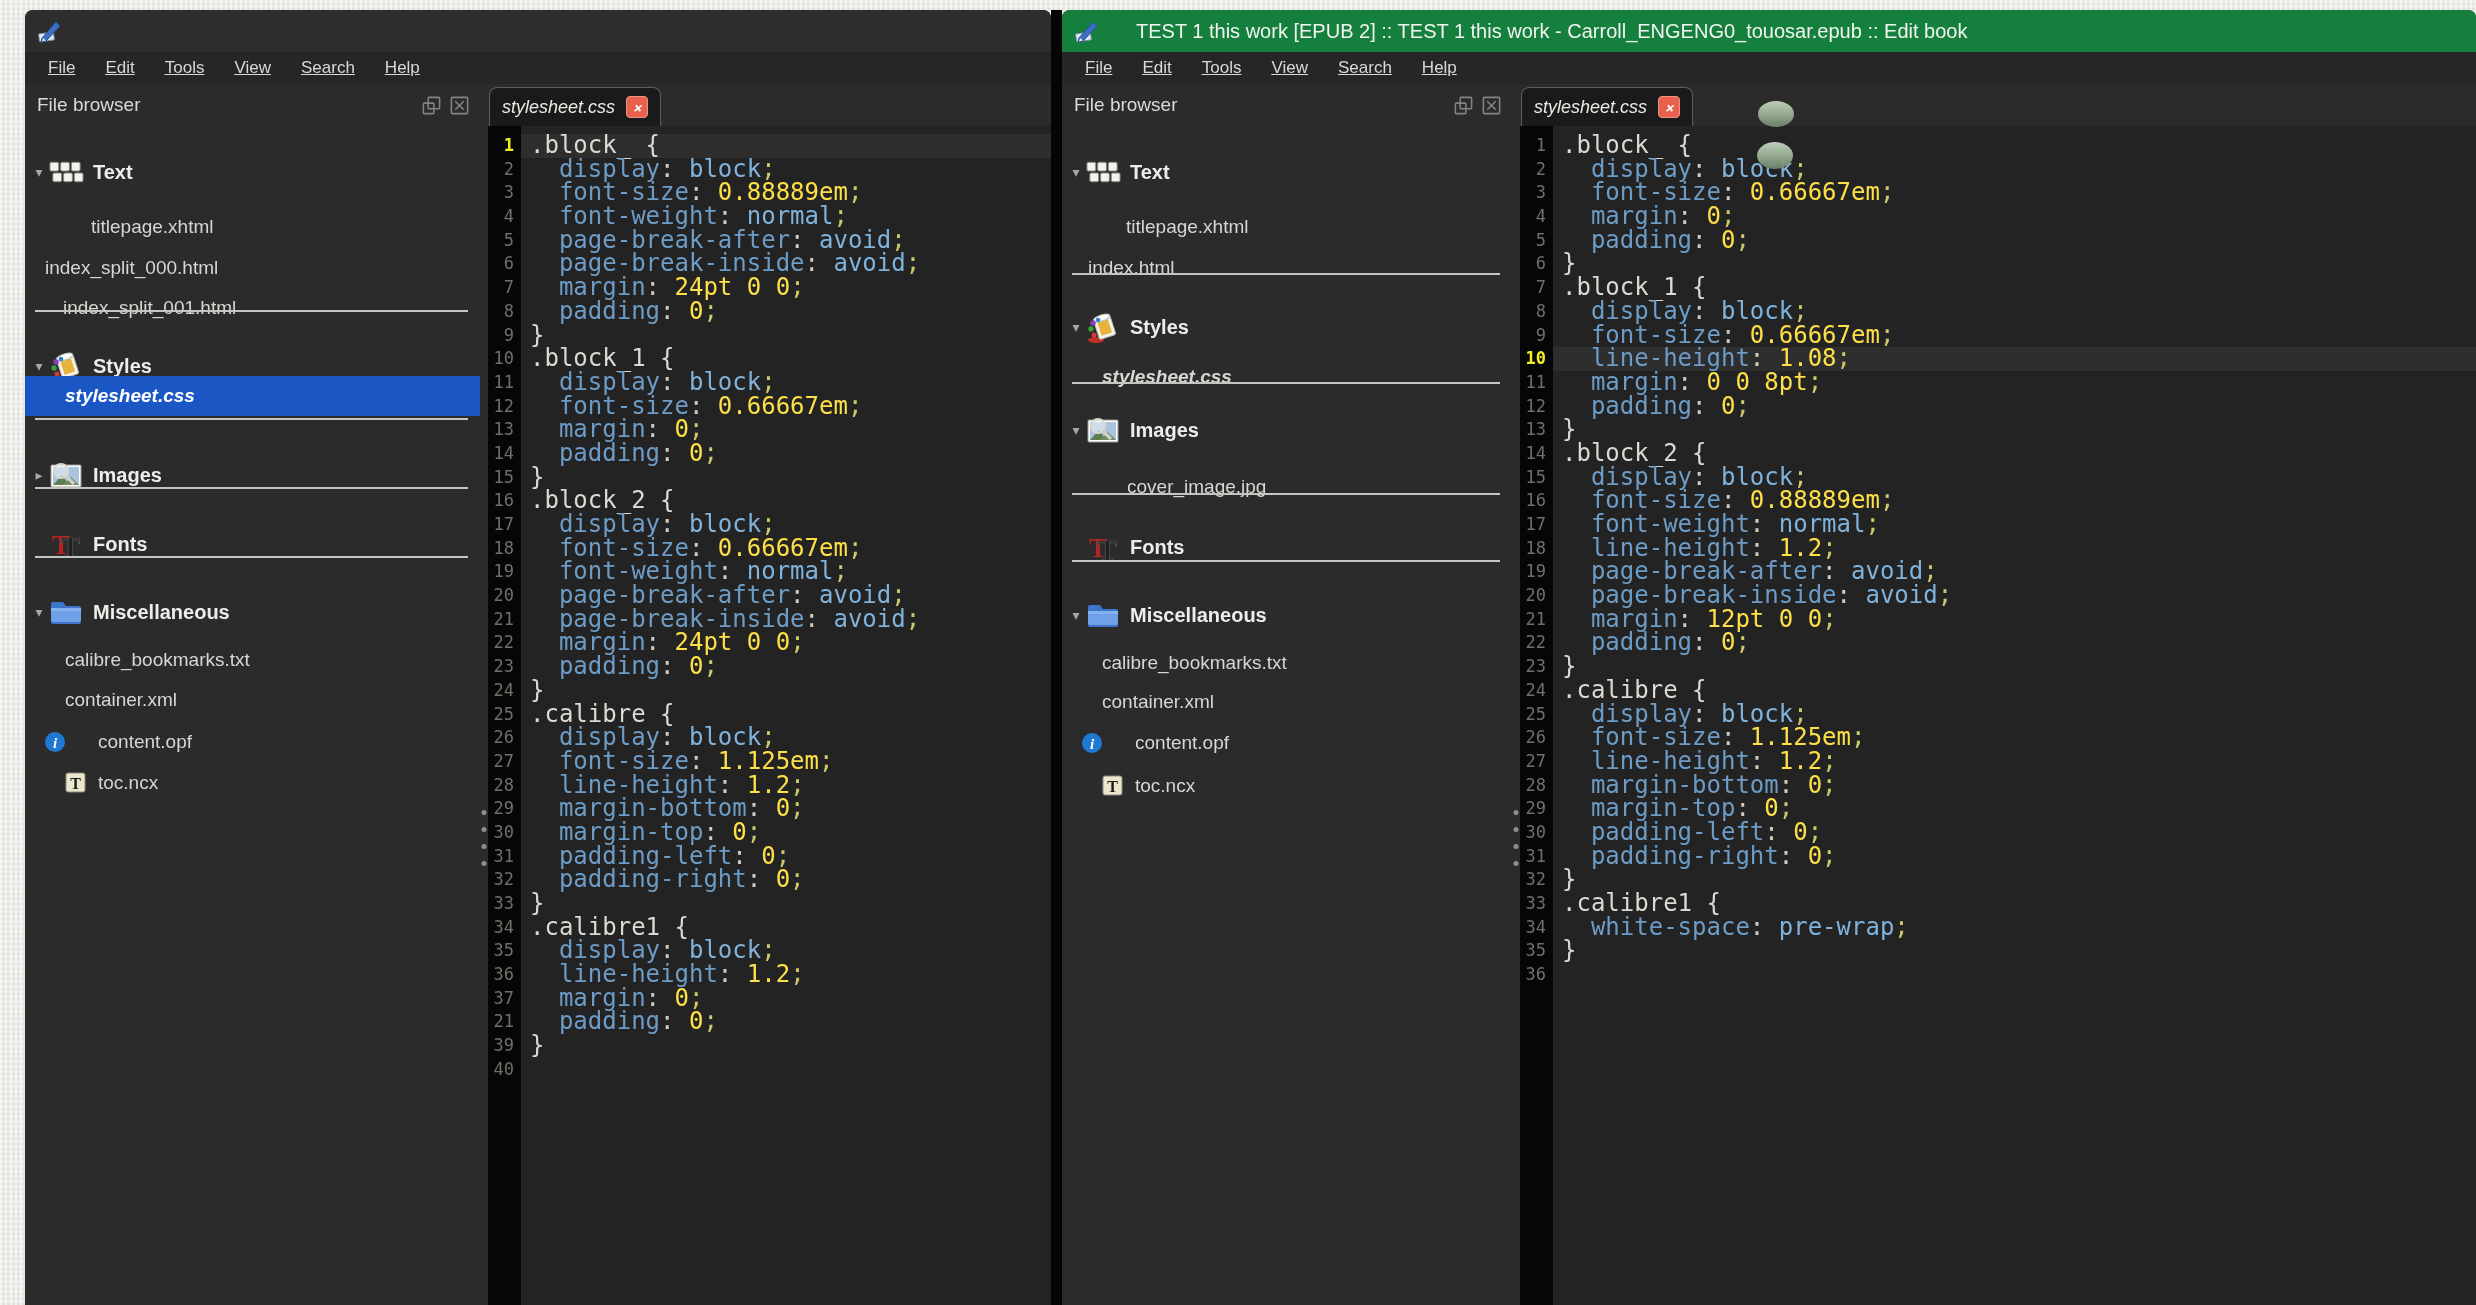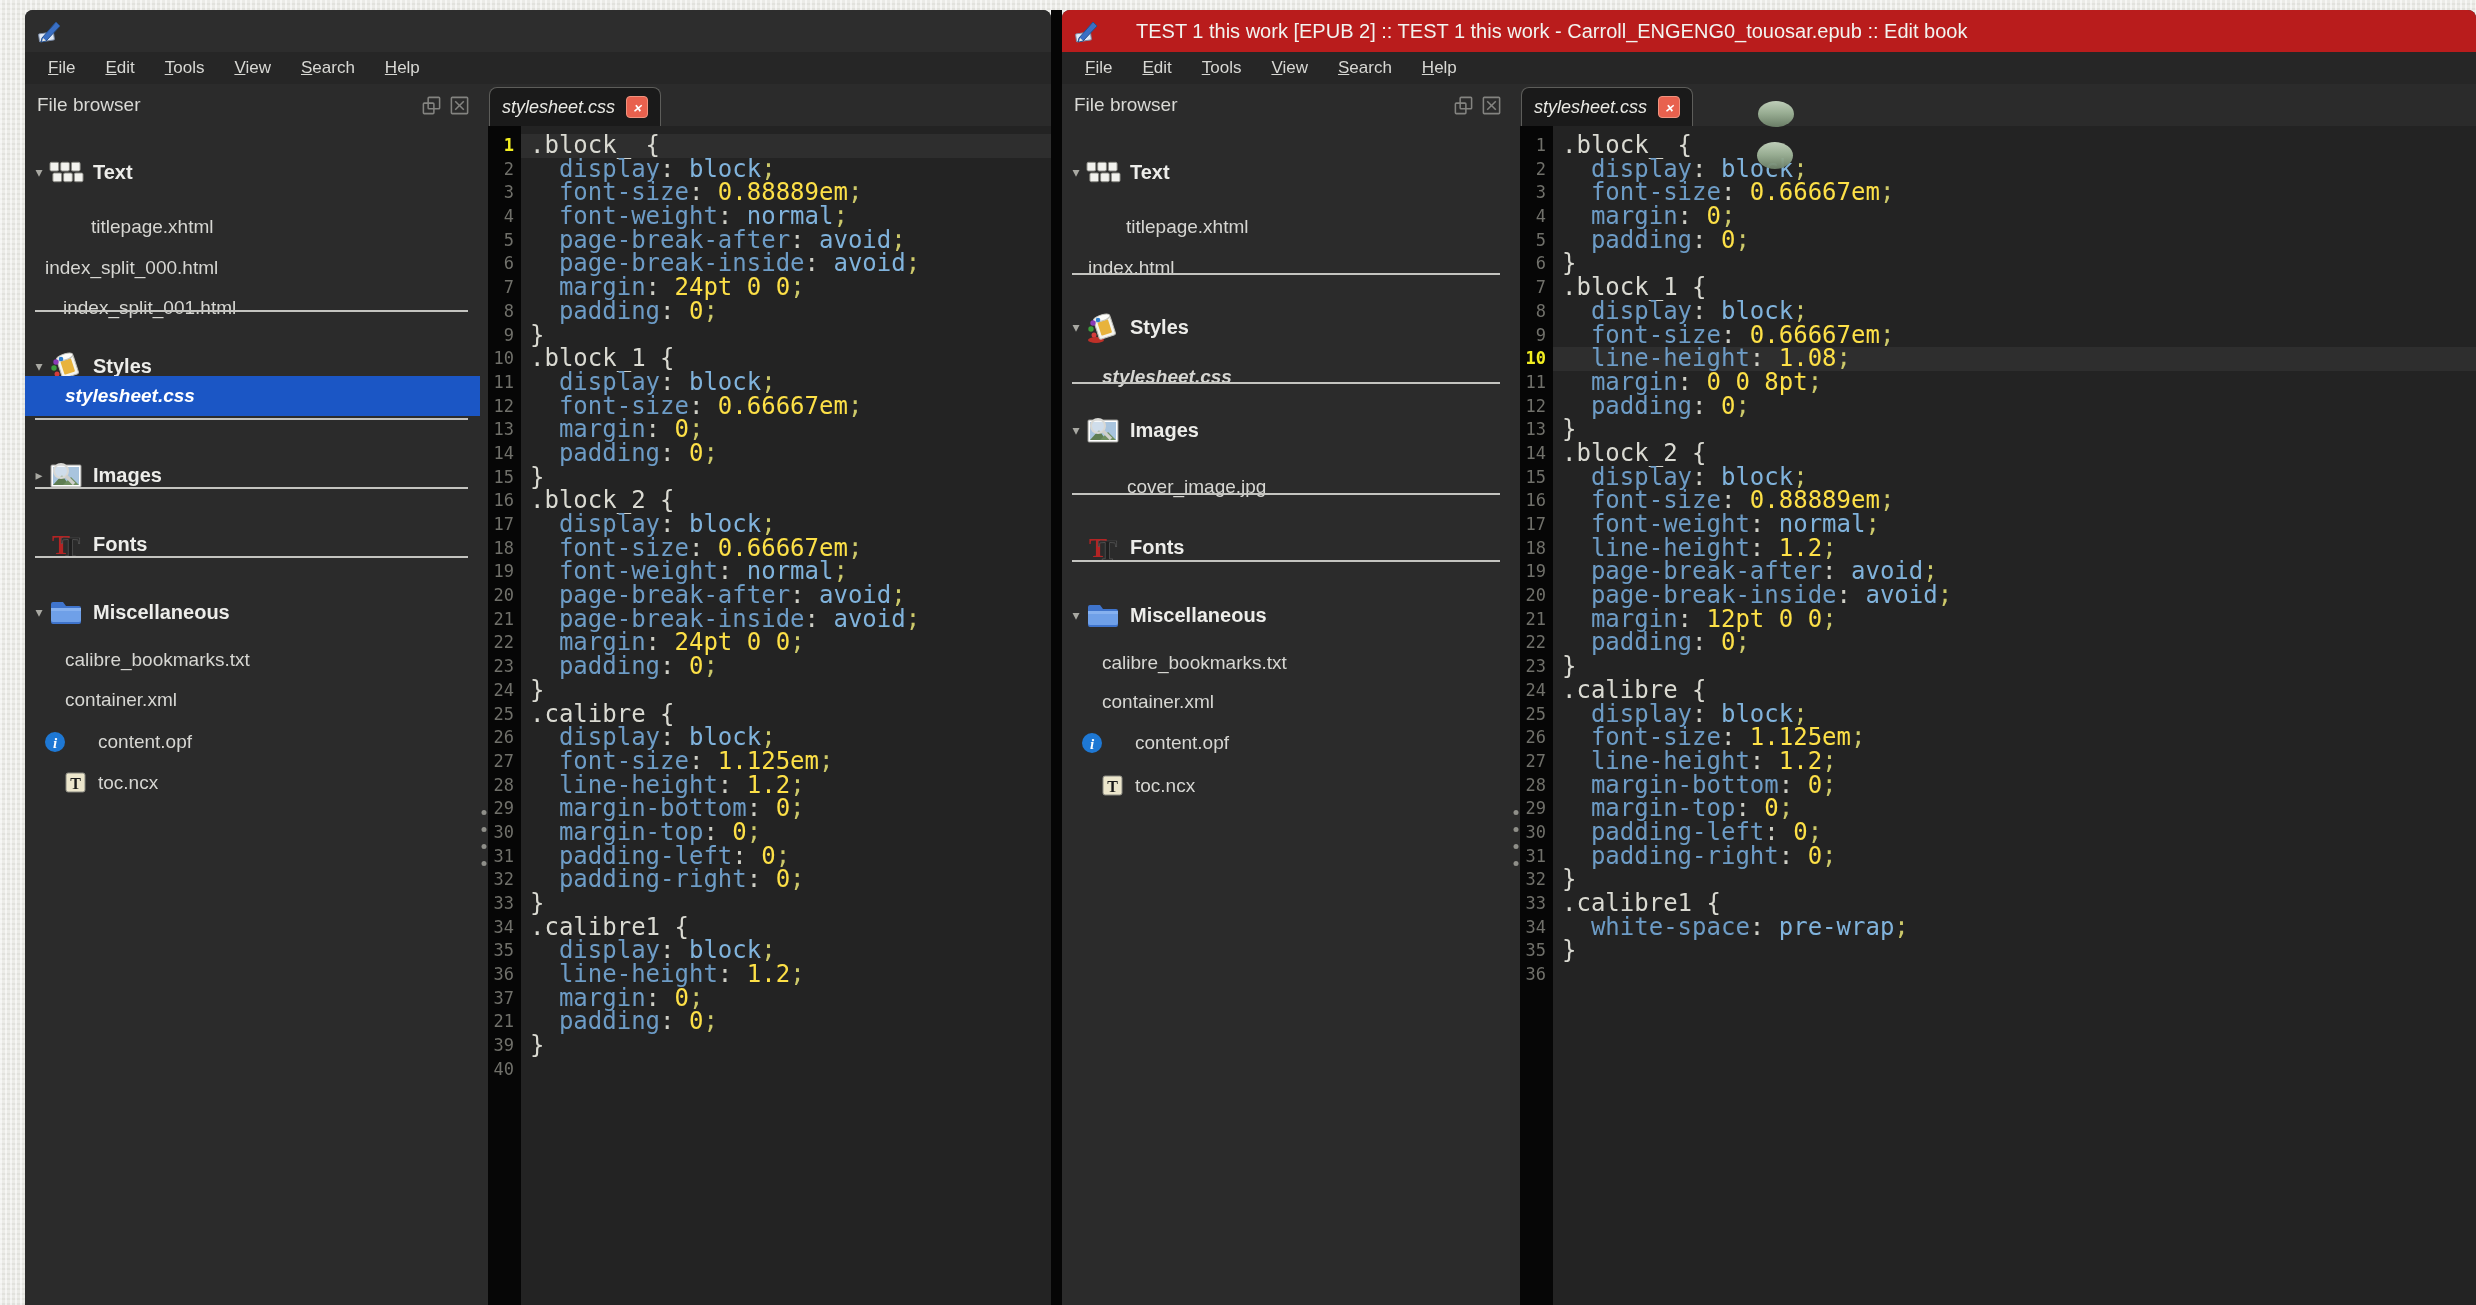--- a/index.html
+++ b/index.html
@@ -16,24 +16,24 @@
       repeating-linear-gradient(0deg, rgba(214,214,208,.45) 0 2px, rgba(0,0,0,0) 2px 5px),
       #ebebe7;
   }
   .window { position:absolute; top:10px; bottom:0; background:#262626; border-radius:8px 8px 0 0; overflow:hidden; }
   .window.w-left  { left:25px;   width:1026px; }
   .window.w-right { left:1062px; width:1414px; }
   .window-gap { position:absolute; left:1051px; width:11px; top:10px; bottom:0; background:#050505; }
 
   .titlebar { height:42px; display:flex; align-items:center; gap:10px; padding-left:12px; font-size:20px; }
   .w-left  .titlebar { background:#2d2d2d; color:#c9c9c6; }
-  .w-right .titlebar { background:#b91c1c; color:#f2f4f0;gap:36px; }
+  .w-right .titlebar { background:#15803d; color:#f2f4f0;gap:36px; }
   .app-icon { width:26px; height:26px; flex:none; }
 
-  .menubar { height:32px; background:#262626; display:flex; align-items:center; padding-left:8px; color:#d8d8d4; font-size:17px; }
+  .menubar { height:32px; background:#262626; display:flex; align-items:center; padding-left:8px; color:#d8d8d4; font-size:17px;text-decoration:underline; }
   .menu-item { padding:0 15px; cursor:default; }
   .menu-item u { text-decoration:underline; }
 
   .winbody { position:absolute; top:74px; left:0; right:0; bottom:0; display:flex; }
 
   .filebrowser { background:#2b2b2b; position:relative; flex:none; }
   .w-left  .filebrowser { width:455px; }
   .w-right .filebrowser { width:450px; }
   .fb-header { height:42px; display:flex; align-items:center; padding:0 10px 0 12px; color:#d9d9d5; font-size:19px; }
   .fb-header .spacer { flex:1; }

